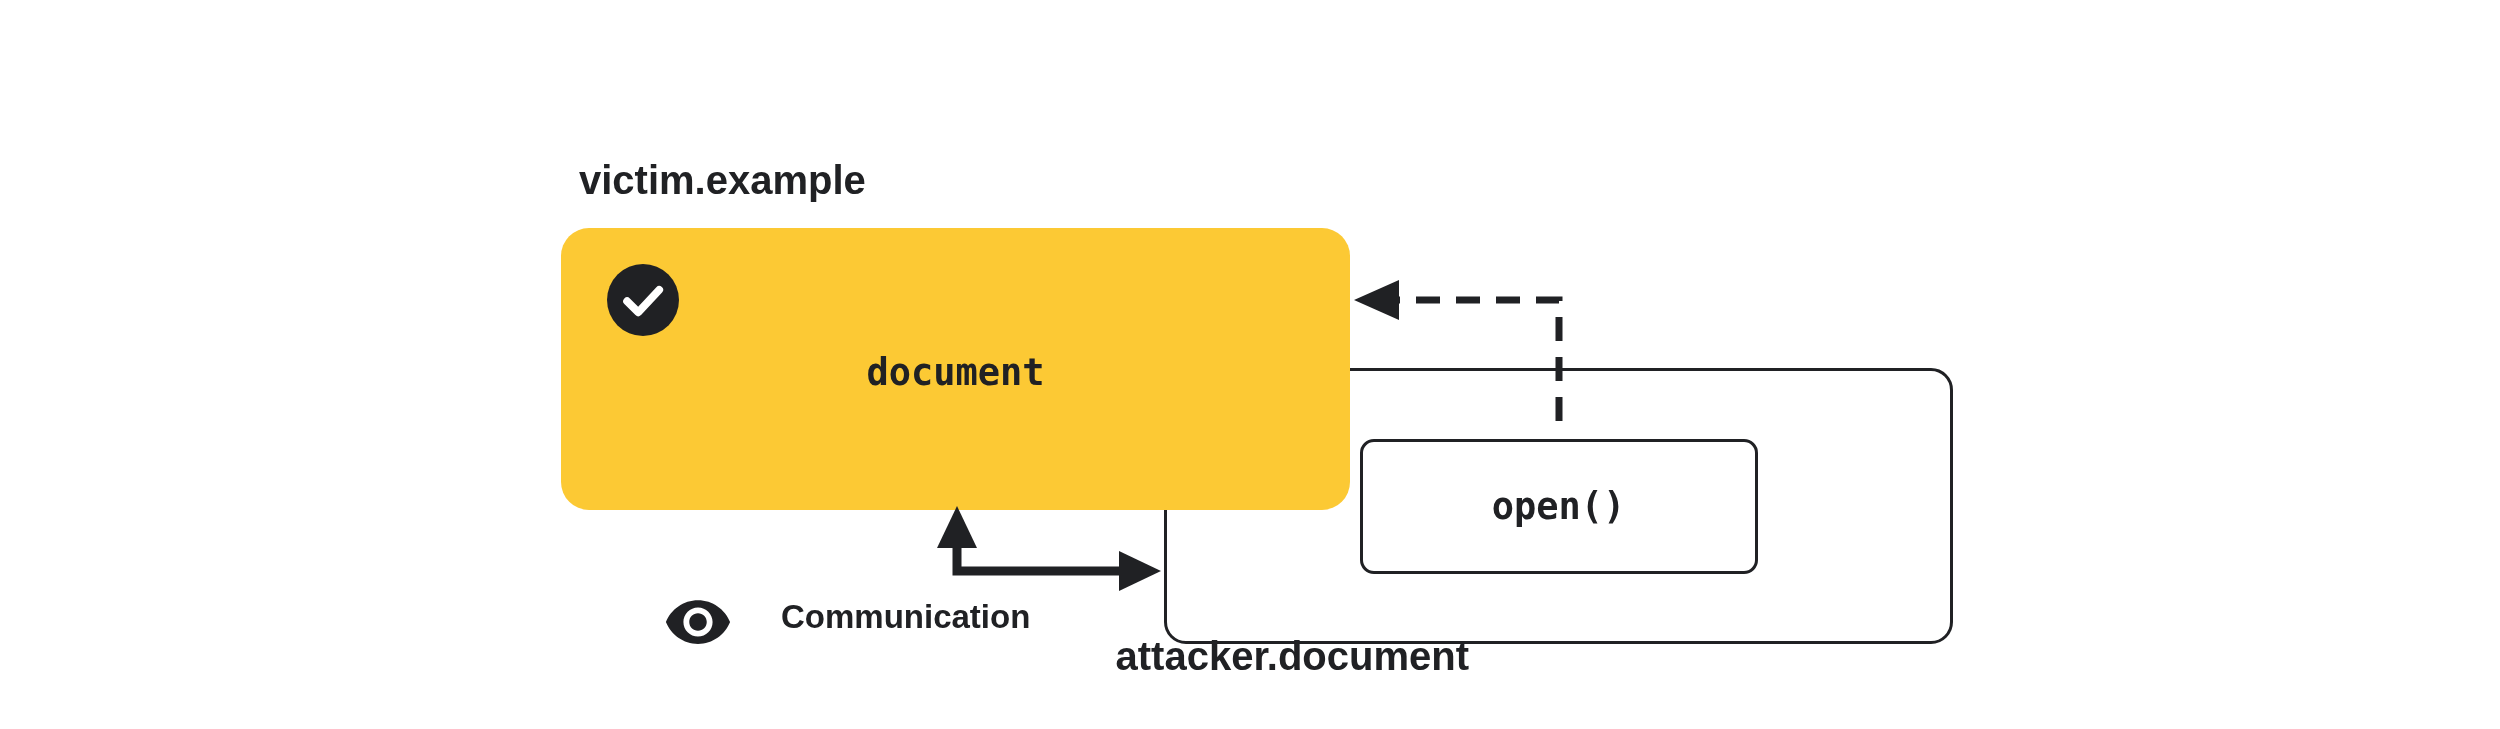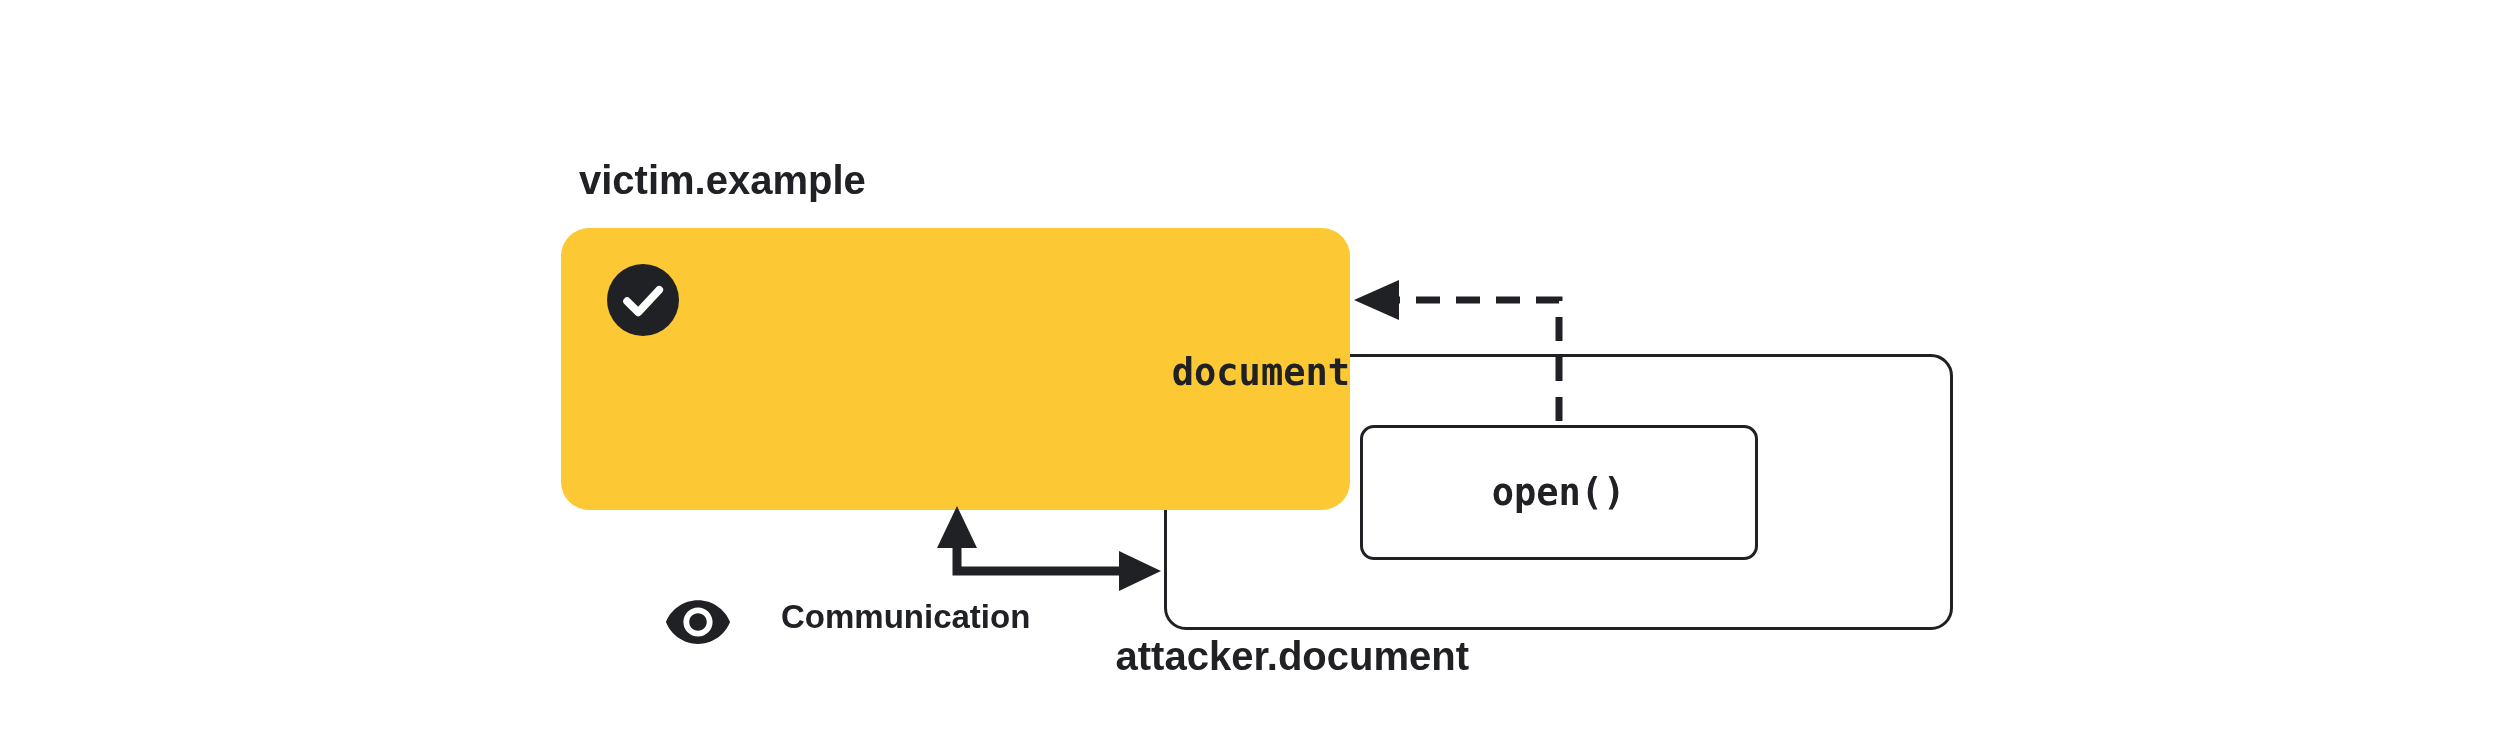--- a/index.html
+++ b/index.html
@@ -40,21 +40,21 @@
     position: absolute;
     left: 561px;
     top: 228px;
     width: 789px;
     height: 282px;
     background: var(--victim_box, #FCC934);
     border-radius: 28px;
     z-index: 3;
     display: flex;
     align-items: center;
-    justify-content: flex-end;
+    justify-content: center;
   }
   .victim-text {
     text-align: center;
     font-family: "DejaVu Sans Mono", "Liberation Mono", monospace;
     font-weight: 700;
     font-size: 37px;
     line-height: 54px;
     color: var(--ink, #202124);
     margin-top: 8px;
   }
@@ -62,21 +62,21 @@
     position: absolute;
     left: 46px;
     top: 36px;
     width: 72px;
     height: 72px;
     color: var(--ink, #202124);
   }
   .attacker-box {
     position: absolute;
     left: 1164px;
-    top: 354px;
+    top: 368px;
     width: 789px;
     height: 276px;
     border: 3px solid var(--ink, #202124);
     border-radius: 22px;
     box-sizing: border-box;
     background: #ffffff;
     z-index: 1;
     display: flex;
     align-items: center;
     justify-content: center;

